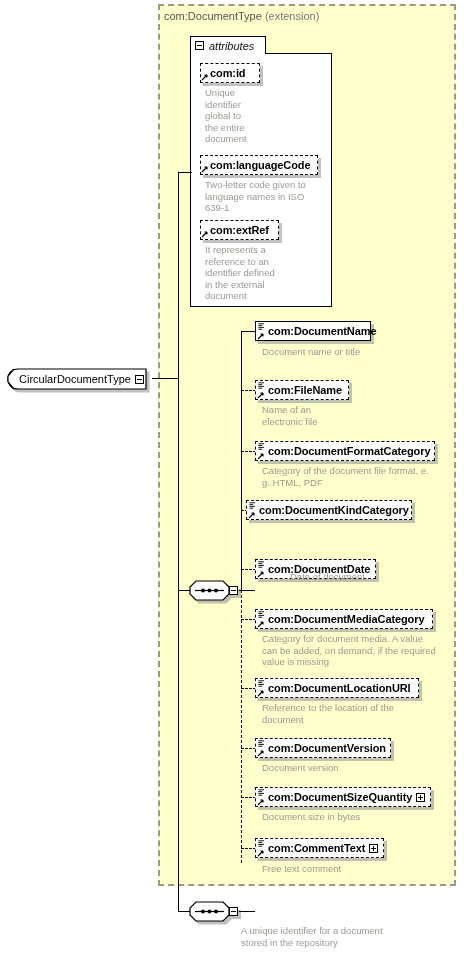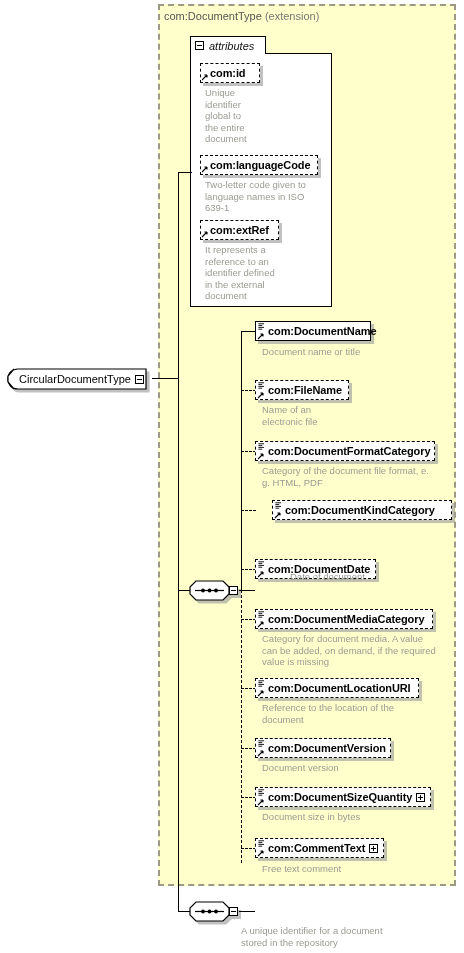--- a/index.html
+++ b/index.html
@@ -292,21 +292,21 @@
     </svg>
     <svg class="glyph-arrow" viewBox="0 0 8 8">
       <path d="M1 7 L6 2 M6 2 L3.4 2 M6 2 L6 4.6" stroke="#000" stroke-width="1.1" fill="none"></path>
     </svg>
     <span class="name">com:DocumentFormatCategory</span>
   </div>
   <div class="desc" style="left:262px; top:465px; width:196px;">Category of the document file format, e.
 g. HTML, PDF</div>
 
   <div class="dln h" style="left:241px; top:510px; width:15px;"></div>
-  <div class="node elem optional" style="left:272px; top:500px; width:180px;">
+  <div class="node elem optional" style="left:246px; top:500px; width:166px;">
     <svg class="glyph-seq" viewBox="0 0 7 7">
       <path d="M0.4 0.8 H6 M0.4 2.6 H4.2 M0.4 4.4 H6 M0.4 6.2 H4.2" stroke="#000" stroke-width="0.9"></path>
     </svg>
     <svg class="glyph-arrow" viewBox="0 0 8 8">
       <path d="M1 7 L6 2 M6 2 L3.4 2 M6 2 L6 4.6" stroke="#000" stroke-width="1.1" fill="none"></path>
     </svg>
     <span class="name">com:DocumentKindCategory</span>
   </div>
 
   <div class="dln h" style="left:241px; top:569px; width:15px;"></div>

